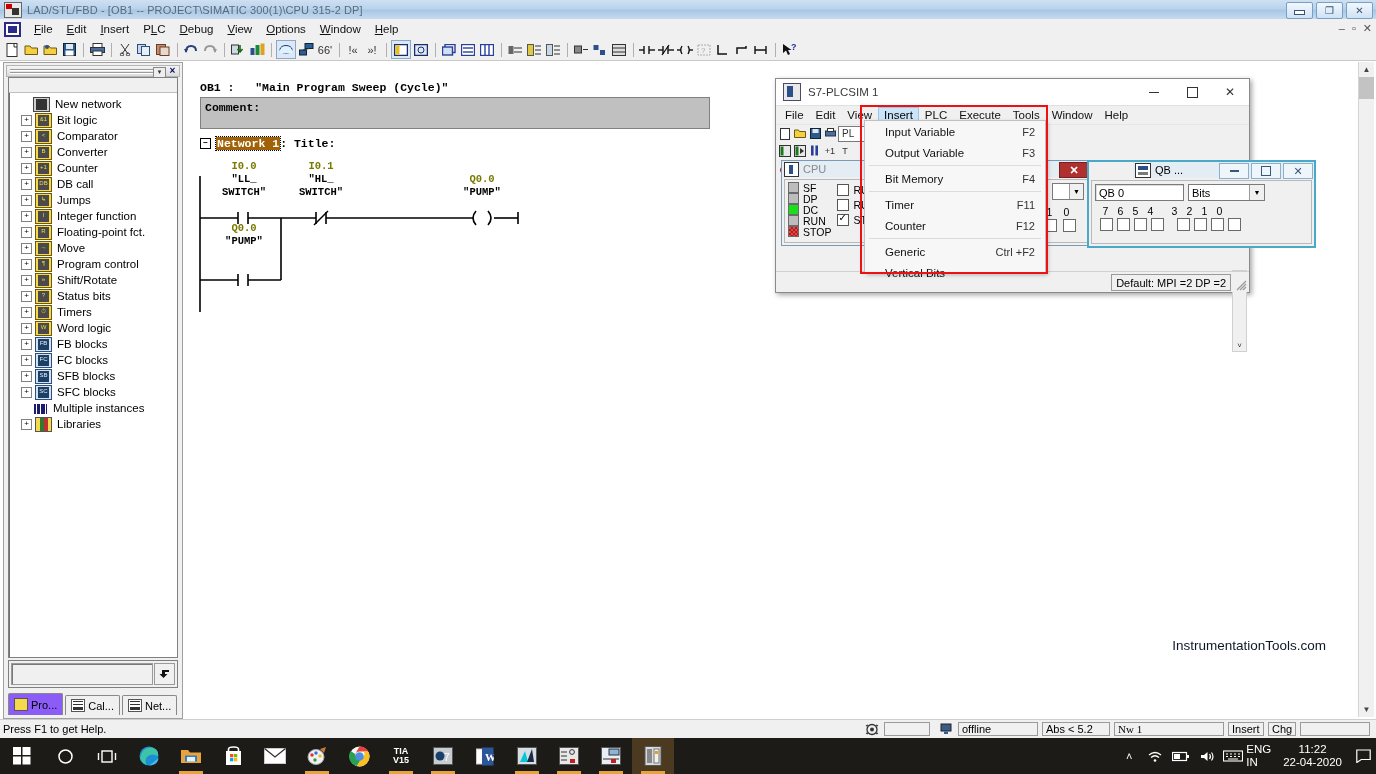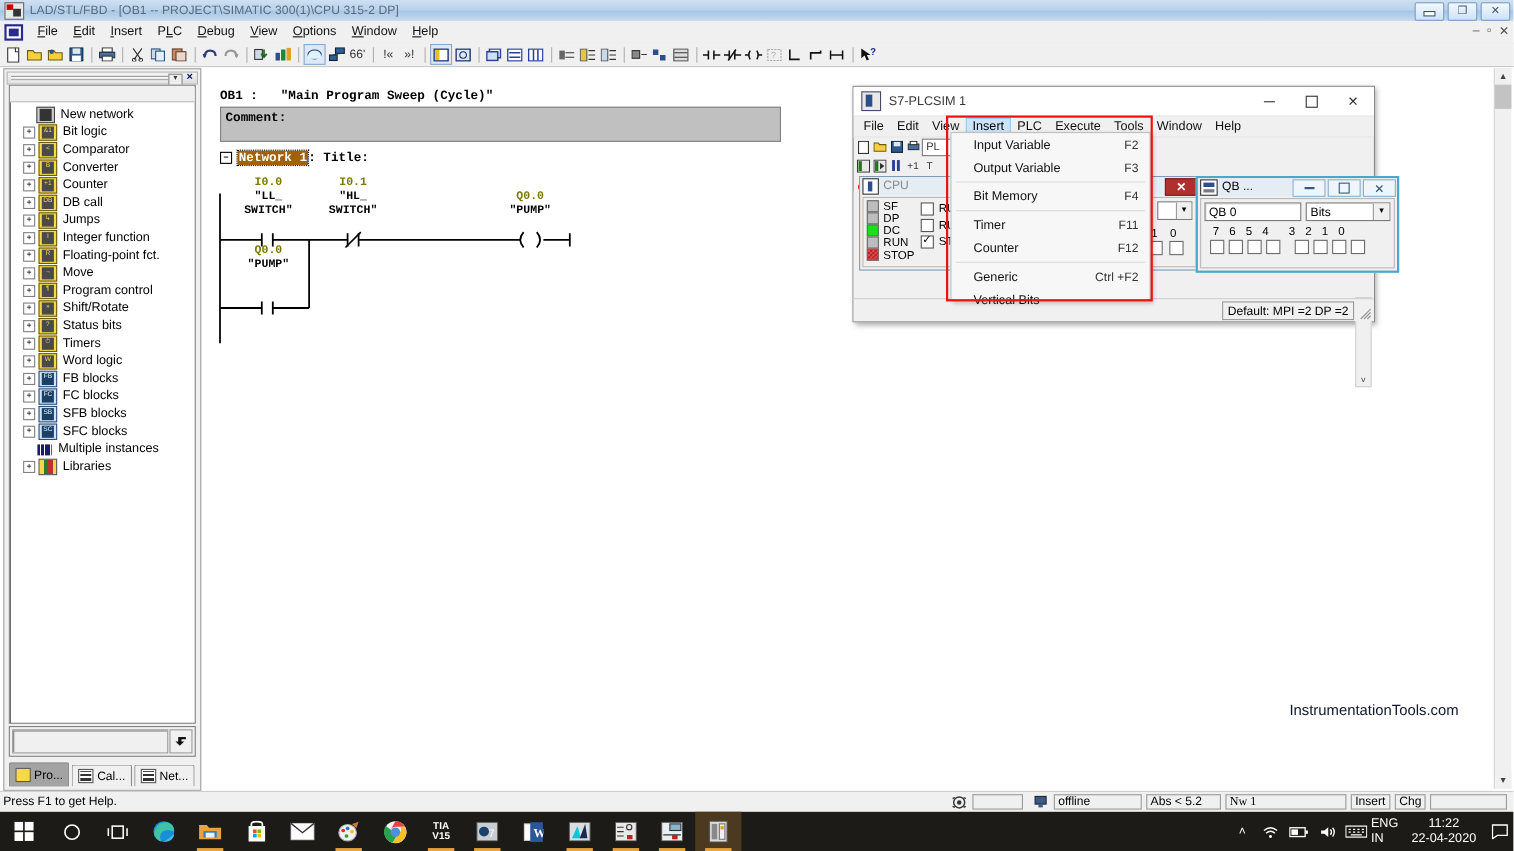--- a/index.html
+++ b/index.html
@@ -85,21 +85,21 @@
   .ticon.net{background:#cfcfcf;border-color:#444;}
   .ticon.net i{background:#333;color:#fff;}
 
   .lp-search{position:absolute;left:4px;bottom:30px;right:4px;height:26px;background:#f0f0f0;border:1px solid #808080;}
   .lp-search .sbox{position:absolute;left:2px;top:2px;right:24px;bottom:2px;background:#f0f0f0;border:1px solid #9a9a9a;box-shadow:inset 1px 1px 0 #7a7a7a;}
   .lp-search .sbtn{position:absolute;right:2px;top:2px;width:19px;bottom:2px;background:#f0f0f0;border:1px solid #9a9a9a;
      display:flex;align-items:center;justify-content:center;font-size:11px;font-weight:bold;color:#111;}
   .lp-tabs{position:absolute;left:4px;bottom:3px;display:flex;align-items:flex-end;}
   .lptab{height:19px;background:#f0f0f0;border:1px solid #888;border-bottom:none;margin-right:2px;
      display:flex;align-items:center;padding:0 5px;font-size:11px;color:#000;border-radius:2px 2px 0 0;}
-  .lptab.sel{height:21px;background:#a3a3a3;}
+  .lptab.sel{height:21px;background:#8b5cf6;}
   .lptab .tico{width:12px;height:11px;margin-right:3px;border:1px solid #555;background:#f5d94b;position:relative;}
   .lptab .tico.l{background:#fff;}
   .lptab .tico.l:after{content:"";position:absolute;left:1px;top:1px;right:1px;bottom:1px;
      background:linear-gradient(to bottom,#333 0 1px,transparent 1px 3px,#333 3px 4px,transparent 4px 6px,#333 6px 7px);}
 
   
   .editor{position:absolute;left:186px;top:62px;right:18px;bottom:57px;background:#ffffff;overflow:hidden;}
   .ed-title{position:absolute;left:14px;top:19px;font-family:"Liberation Mono",monospace;font-size:11.5px;font-weight:bold;color:#000;white-space:pre;}
   .comment-box{position:absolute;left:14px;top:35px;width:508px;height:30px;background:#c0c0c0;border:1px solid #808080;}
   .comment-box span{position:absolute;left:4px;top:3px;font-family:"Liberation Mono",monospace;font-size:11.5px;font-weight:bold;color:#000;}
@@ -160,21 +160,21 @@
   .led .box.red{background:#e04a4a;
      background-image:linear-gradient(45deg,#b01c1c 25%,transparent 25%,transparent 75%,#b01c1c 75%),linear-gradient(45deg,#b01c1c 25%,transparent 25%,transparent 75%,#b01c1c 75%);
      background-size:4px 4px;background-position:0 0,2px 2px;}
   .led span{font-size:10.5px;color:#000;font-family:"Liberation Sans",sans-serif;}
   .modes{padding:2px 0 0 6px;}
   .mode{display:flex;align-items:center;height:15px;}
   .mode .cb{width:10px;height:10px;border:1px solid #555;background:#fff;margin-right:4px;position:relative;}
   .mode .cb.on:after{content:"✓";position:absolute;left:0px;top:-3px;font-size:10px;color:#000;}
   .mode span{font-size:10.5px;color:#000;}
 
-  .qbwin{position:absolute;left:311px;top:-14px;width:181px;height:84px;background:#f0f0f0;border:2px solid #4aa8c8;}
+  .qbwin{position:absolute;left:311px;top:-14px;width:181px;height:84px;background:#f0f0f0;border:2px solid #4aa8c8;padding-left:44px;}
   .qbwin .cw-title{height:16px;background:#e4ecf4;display:flex;align-items:center;padding-left:2px;}
   .qbwin .cw-ico{width:14px;height:13px;background:#fff;border:1px solid #333;margin-right:4px;position:relative;}
   .qbwin .cw-ico:after{content:"";position:absolute;left:2px;top:2px;right:2px;height:4px;background:#2a4f8a;}
   .qbwin .cw-ico:before{content:"";position:absolute;left:2px;bottom:2px;right:2px;height:3px;background:#7a7a7a;}
   .qb-body{position:absolute;left:2px;top:18px;right:2px;bottom:2px;background:#f0f0f0;border:1px solid #b9b9b9;}
   .qb-row{display:flex;align-items:center;padding:3px 3px 0 3px;gap:4px;}
   .qb-addr{width:84px;height:15px;border:1px solid #7a7a7a;background:#fff;font-size:11px;display:flex;align-items:center;padding-left:3px;box-shadow:inset 1px 1px 0 #dcdcdc;}
   .qb-fmt{width:72px;height:15px;border:1px solid #7a7a7a;background:#fff;font-size:11px;display:flex;align-items:center;padding-left:3px;position:relative;}
   .qb-fmt .arr{position:absolute;right:0;top:0;bottom:0;width:14px;background:#f0f0f0;border-left:1px solid #9a9a9a;display:flex;align-items:center;justify-content:center;font-size:7px;}
   .bitnums{display:flex;padding:4px 4px 0 6px;font-size:10.5px;font-family:"Liberation Sans",sans-serif;}

